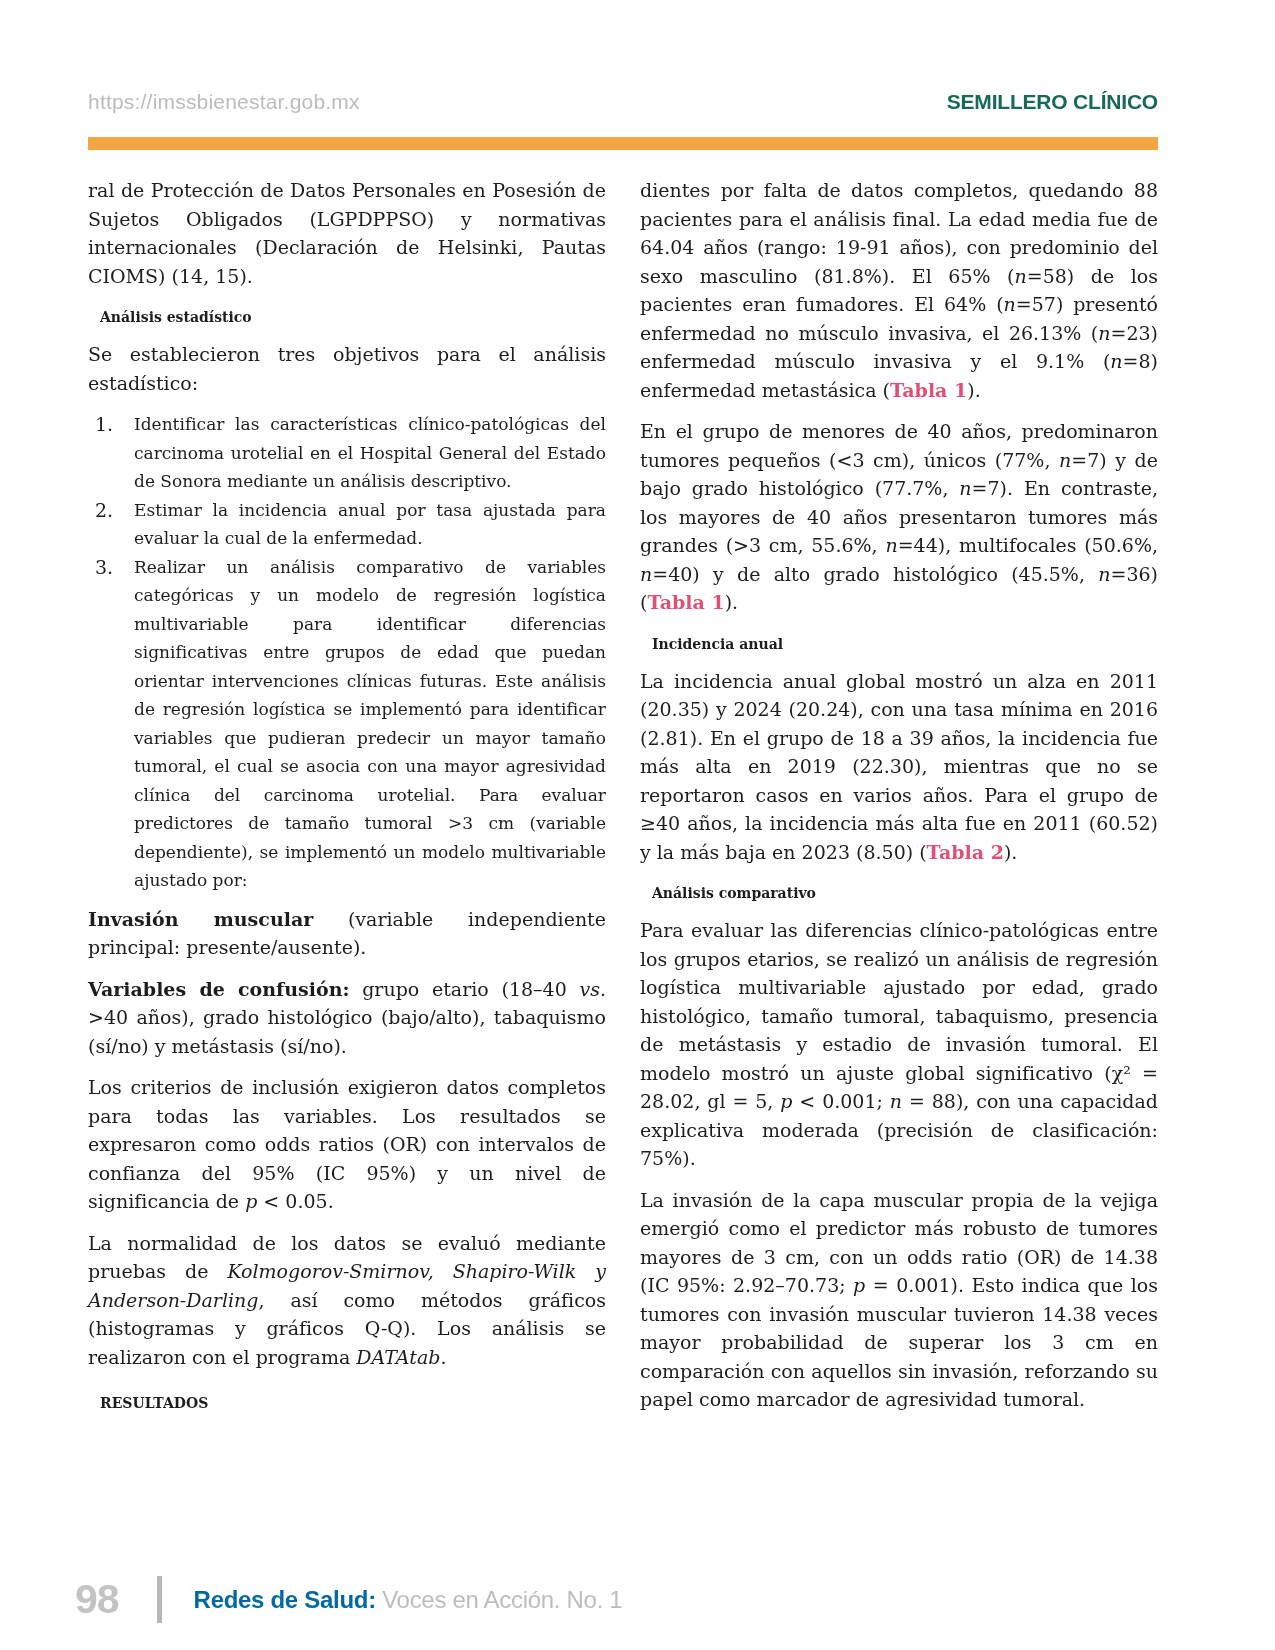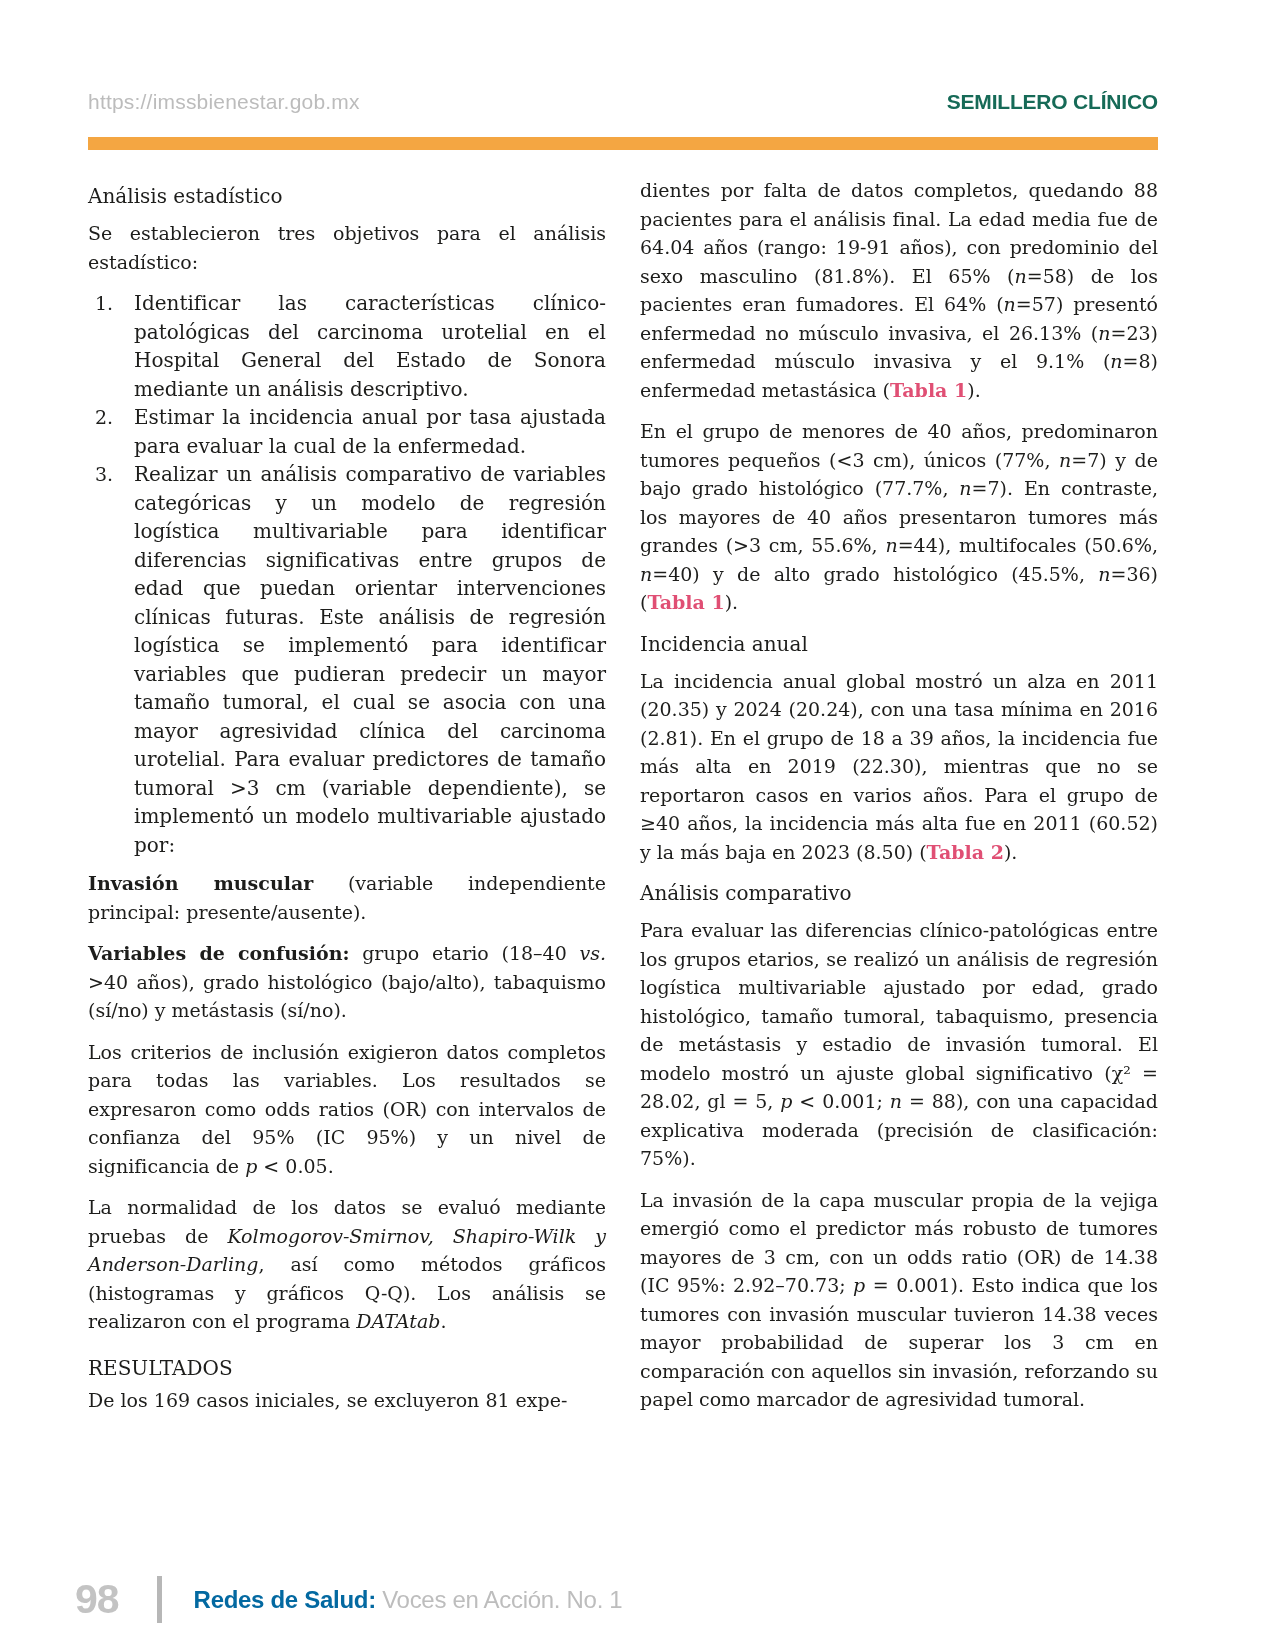--- a/index.html
+++ b/index.html
@@ -30,33 +30,33 @@
     position: absolute; top: 176px; left: 88px; width: 1070px;
     display: flex; gap: 34px;
   }
   .col { width: 518px; }
   .doc-para {
     margin: 0 0 13px 0;
     font-size: 19px; line-height: 28.5px;
     text-align: justify;
   }
   .doc-heading {
-    margin: 6px 0 9px 0;
-    font-size: 20px; line-height: 28px;
-    font-weight: normal;
+    margin: 6px 0 9px 12px;
+    font-size: 14px; line-height: 28px;
+    font-weight: bold;
   }
   .doc-heading.caps { margin-top: 18px; margin-bottom: 4px; }
   .doc-heading.tight { margin-top: 0; margin-bottom: 8px; }
   .doc-list { margin: 0 0 10px 0; }
   .list-item { display: flex; }
   .list-num {
     flex: none; width: 46px; padding-left: 7px; box-sizing: border-box;
     font-size: 19px; line-height: 28.5px;
   }
-  .list-body { flex: 1; font-size: 20px; line-height: 28.5px; text-align: justify; }
+  .list-body { flex: 1; font-size: 17px; line-height: 28.5px; text-align: justify; }
 
   .seg-bold { font-weight: bold; }
   .seg-italic { font-style: italic; }
   .seg-link { color: #e04f74; font-weight: bold; }
 
   
   .page-footer {
     position: absolute; left: 75px; top: 1576px;
     display: flex; align-items: center;
     font-family: "Liberation Sans", sans-serif;
@@ -78,20 +78,21 @@
 
   <div class="running-header">
     <span class="page-url">https://imssbienestar.gob.mx</span>
     <span class="journal-section">SEMILLERO CLÍNICO</span>
   </div>
 
   <div class="accent-rule"></div>
 
   <div class="columns">
     <div class="col">
+        <p class="doc-para"><span>ral de Protección de Datos Personales en Posesión de Sujetos Obligados (LGPDPPSO) y normativas internacionales (Declaración de Helsinki, Pautas CIOMS) (14, 15).</span></p>
         <h3 class="doc-heading"><span>Análisis estadístico</span></h3>
         <p class="doc-para"><span>Se establecieron tres objetivos para el análisis estadístico:</span></p>
         <div class="doc-list">
           <div class="list-item">
             <span class="list-num">1.</span>
             <div class="list-body"><span>Identificar las características clínico-patológicas del carcinoma urotelial en el Hospital General del Estado de Sonora mediante un análisis descriptivo.</span></div>
           </div>
           <div class="list-item">
             <span class="list-num">2.</span>
             <div class="list-body"><span>Estimar la incidencia anual por tasa ajustada para evaluar la cual de la enfermedad.</span></div>
@@ -99,21 +100,20 @@
           <div class="list-item">
             <span class="list-num">3.</span>
             <div class="list-body"><span>Realizar un análisis comparativo de variables categóricas y un modelo de regresión logística multivariable para identificar diferencias significativas entre grupos de edad que puedan orientar intervenciones clínicas futuras. Este análisis de regresión logística se implementó para identificar variables que pudieran predecir un mayor tamaño tumoral, el cual se asocia con una mayor agresividad clínica del carcinoma urotelial. Para evaluar predictores de tamaño tumoral &gt;3 cm (variable dependiente), se implementó un modelo multivariable ajustado por:</span></div>
           </div>
         </div>
         <p class="doc-para"><span class="seg-bold">Invasión muscular</span><span> (variable independiente principal: presente/ausente).</span></p>
         <p class="doc-para"><span class="seg-bold">Variables de confusión:</span><span> grupo etario (18–40 </span><span class="seg-italic">vs.</span><span> &gt;40 años), grado histológico (bajo/alto), tabaquismo (sí/no) y metástasis (sí/no).</span></p>
         <p class="doc-para"><span>Los criterios de inclusión exigieron datos completos para todas las variables. Los resultados se expresaron como odds ratios (OR) con intervalos de confianza del 95% (IC 95%) y un nivel de significancia de </span><span class="seg-italic">p</span><span> &lt; 0.05.</span></p>
         <p class="doc-para"><span>La normalidad de los datos se evaluó mediante pruebas de </span><span class="seg-italic">Kolmogorov-Smirnov, Shapiro-Wilk y Anderson-Darling</span><span>, así como métodos gráficos (histogramas y gráficos Q-Q). Los análisis se realizaron con el programa </span><span class="seg-italic">DATAtab</span><span>.</span></p>
         <h3 class="doc-heading caps"><span>RESULTADOS</span></h3>
-        <p class="doc-para"><span>De los 169 casos iniciales, se excluyeron 81 expe-</span></p>
       </div>
     <div class="col">
         <p class="doc-para"><span>dientes por falta de datos completos, quedando 88 pacientes para el análisis final. La edad media fue de 64.04 años (rango: 19-91 años), con predominio del sexo masculino (81.8%). El 65% (</span><span class="seg-italic">n</span><span>=58) de los pacientes eran fumadores. El 64% (</span><span class="seg-italic">n</span><span>=57) presentó enfermedad no músculo invasiva, el 26.13% (</span><span class="seg-italic">n</span><span>=23) enfermedad músculo invasiva y el 9.1% (</span><span class="seg-italic">n</span><span>=8) enfermedad metastásica (</span><span class="seg-link">Tabla 1</span><span>).</span></p>
         <p class="doc-para"><span>En el grupo de menores de 40 años, predominaron tumores pequeños (&lt;3 cm), únicos (77%, </span><span class="seg-italic">n</span><span>=7) y de bajo grado histológico (77.7%, </span><span class="seg-italic">n</span><span>=7). En contraste, los mayores de 40 años presentaron tumores más grandes (&gt;3 cm, 55.6%, </span><span class="seg-italic">n</span><span>=44), multifocales (50.6%, </span><span class="seg-italic">n</span><span>=40) y de alto grado histológico (45.5%, </span><span class="seg-italic">n</span><span>=36) (</span><span class="seg-link">Tabla 1</span><span>).</span></p>
         <h3 class="doc-heading"><span>Incidencia anual</span></h3>
         <p class="doc-para"><span>La incidencia anual global mostró un alza en 2011 (20.35) y 2024 (20.24), con una tasa mínima en 2016 (2.81). En el grupo de 18 a 39 años, la incidencia fue más alta en 2019 (22.30), mientras que no se reportaron casos en varios años. Para el grupo de ≥40 años, la incidencia más alta fue en 2011 (60.52) y la más baja en 2023 (8.50) (</span><span class="seg-link">Tabla 2</span><span>).</span></p>
         <h3 class="doc-heading"><span>Análisis comparativo</span></h3>
         <p class="doc-para"><span>Para evaluar las diferencias clínico-patológicas entre los grupos etarios, se realizó un análisis de regresión logística multivariable ajustado por edad, grado histológico, tamaño tumoral, tabaquismo, presencia de metástasis y estadio de invasión tumoral. El modelo mostró un ajuste global significativo (χ² = 28.02, gl = 5, </span><span class="seg-italic">p</span><span> &lt; 0.001; </span><span class="seg-italic">n</span><span> = 88), con una capacidad explicativa moderada (precisión de clasificación: 75%).</span></p>
         <p class="doc-para"><span>La invasión de la capa muscular propia de la vejiga emergió como el predictor más robusto de tumores mayores de 3 cm, con un odds ratio (OR) de 14.38 (IC 95%: 2.92–70.73; </span><span class="seg-italic">p</span><span> = 0.001). Esto indica que los tumores con invasión muscular tuvieron 14.38 veces mayor probabilidad de superar los 3 cm en comparación con aquellos sin invasión, reforzando su papel como marcador de agresividad tumoral.</span></p>
       </div>

